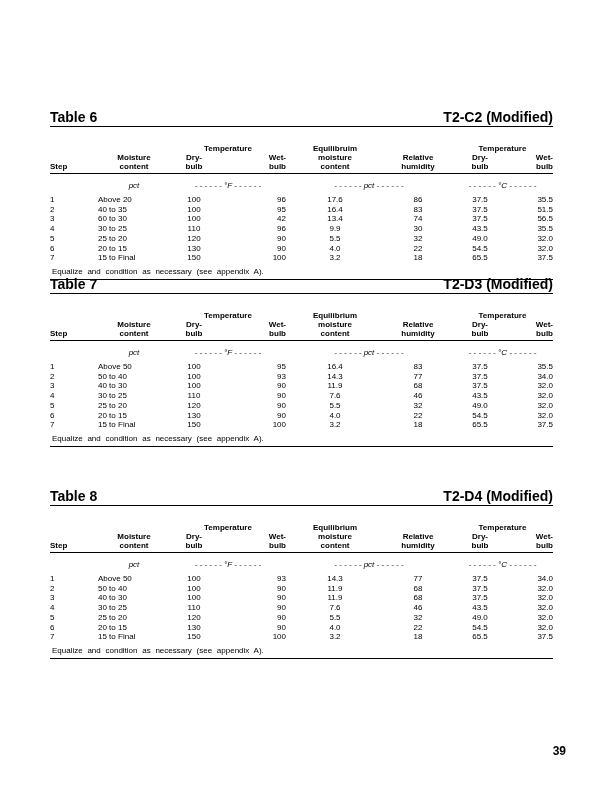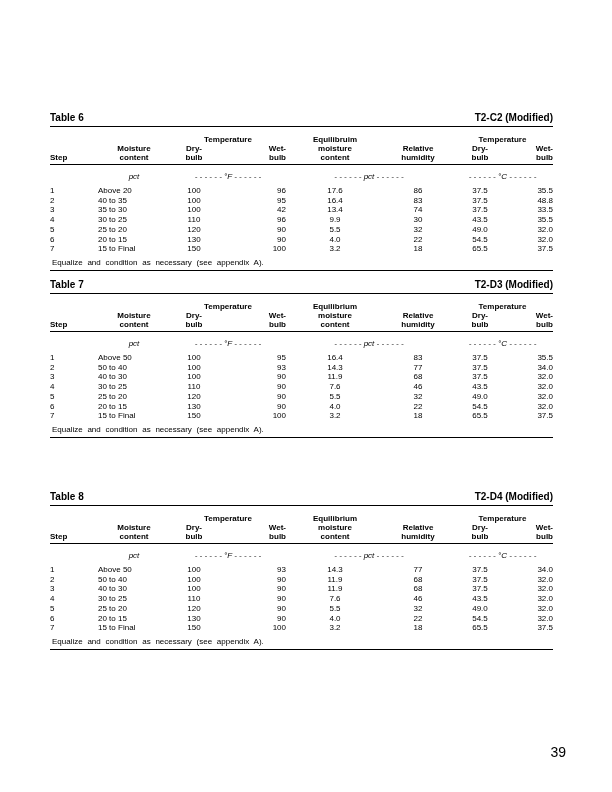--- a/index.html
+++ b/index.html
@@ -4,30 +4,30 @@
 <style>
   html,body{margin:0;padding:0;}
   body{
     width:612px;height:792px;background:#ffffff;position:relative;
     font-family:"Liberation Sans", sans-serif;color:#000;
     -webkit-font-smoothing:antialiased;
   }
   .tblock{position:absolute;left:50px;width:503px;}
   .title-row{
     display:flex;justify-content:space-between;align-items:flex-start;
-    height:13px;font-size:10px;font-weight:bold;line-height:9px;
+    height:13px;font-size:14px;font-weight:bold;line-height:9px;
   }
   .t-code{text-align:right;margin-left:10px;}
   table.sched{
     width:503px;border-collapse:collapse;table-layout:fixed;
     border-top:1.4px solid #000;font-size:8px;
   }
   table.sched td{padding:0;vertical-align:bottom;white-space:nowrap;overflow:visible;}
   thead td{font-weight:bold;line-height:9px;}
-  tr.h1 td{padding-top:8px;}
+  tr.h1 td{padding-top:17px;}
   tr.h3 td{padding-bottom:2px;border-bottom:1.9px solid #000;}
   tbody.units td{font-style:italic;line-height:9px;padding-top:7px;padding-bottom:5px;}
   tbody.data td{line-height:9.7px;}
   tbody.foot td{
     line-height:9px;padding-top:4px;padding-bottom:3px;
     border-bottom:1.9px solid #000;word-spacing:2.5px;padding-left:2px;
   }
   
   .c1{text-align:left;padding-left:2px;}
   .c2v{text-align:left;padding-left:9px;}
@@ -35,21 +35,21 @@
   .c2u{text-align:center;padding-right:10px;}
   .c3{text-align:center;padding-right:8px;}
   .c4{text-align:right;padding-right:13px;}
   .c5{text-align:center;}
   .c6{text-align:center;padding-right:14px;}
   .c7{text-align:center;padding-right:6px;}
   .c8{text-align:right;}
   .uc{text-align:center;}
   .page-num{
     position:absolute;left:540px;top:744px;width:26px;
-    font-size:14px;font-weight:normal;text-align:right;
+    font-size:12px;font-weight:bold;text-align:right;
   }
 </style>
 </head>
 <body>
 
 <div id="doc">
   <section class="tblock" style="top: 113px;">
     <div class="title-row">
       <span class="t-title">Table 6</span>
       <span class="t-code">T2-C2 (Modified)</span>
@@ -116,31 +116,31 @@
             <td class="c8">35.5</td>
           </tr>
           <tr>
             <td class="c1">2</td>
             <td class="c2v">40 to 35</td>
             <td class="c3">100</td>
             <td class="c4">95</td>
             <td class="c5">16.4</td>
             <td class="c6">83</td>
             <td class="c7">37.5</td>
-            <td class="c8">48.8</td>
+            <td class="c8">51.5</td>
           </tr>
           <tr>
             <td class="c1">3</td>
-            <td class="c2v">35 to 30</td>
+            <td class="c2v">60 to 30</td>
             <td class="c3">100</td>
             <td class="c4">42</td>
             <td class="c5">13.4</td>
             <td class="c6">74</td>
             <td class="c7">37.5</td>
-            <td class="c8">33.5</td>
+            <td class="c8">56.5</td>
           </tr>
           <tr>
             <td class="c1">4</td>
             <td class="c2v">30 to 25</td>
             <td class="c3">110</td>
             <td class="c4">96</td>
             <td class="c5">9.9</td>
             <td class="c6">30</td>
             <td class="c7">43.5</td>
             <td class="c8">35.5</td>

